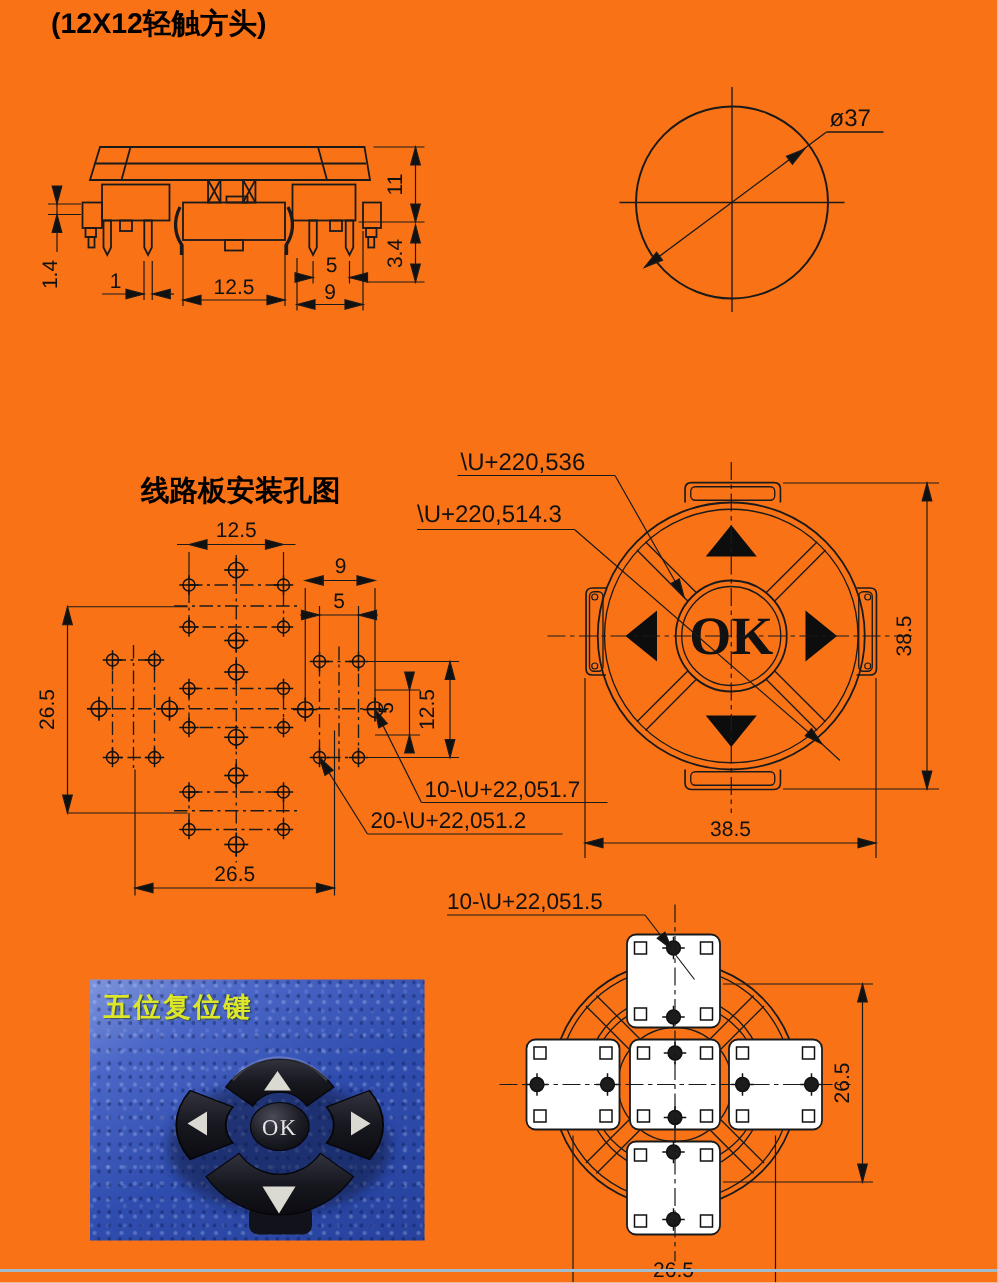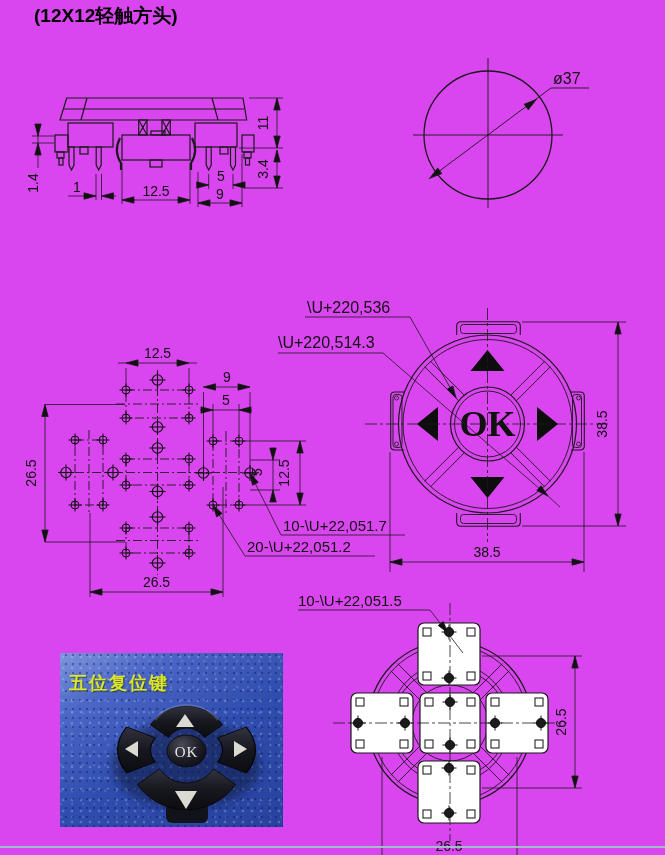--- a/index.html
+++ b/index.html
@@ -1,33 +1,33 @@
 <!DOCTYPE html>
 <html><head>
 <meta charset="utf-8">
 <style>
   html,body{margin:0;padding:0;background:#eee;}
-  .sheet{position:relative;width:665px;height:855px;background:#d946ef;overflow:hidden;
+  .sheet{position:relative;width:665px;height:855px;background:#f97316;overflow:hidden;
          font-family:"Liberation Sans",sans-serif;color:#111;}
   .title{position:absolute;font-weight:bold;font-size:19px;color:#000;white-space:nowrap;
          font-family:"Liberation Sans","DejaVu Sans",sans-serif;}
   svg{position:absolute;overflow:visible;}
   svg text{font-family:"Liberation Sans","DejaVu Sans",sans-serif;fill:#111;}
   .dim{font-size:14px;}
   .ldr{font-size:15px;}
   .photo{position:absolute;left:60px;top:653px;width:223px;height:174px;
     background:
       radial-gradient(circle at 3px 4px, rgba(215,228,255,0.25) 1px, transparent 1.7px),
       radial-gradient(circle at 6px 2px, rgba(8,18,70,0.38) 1px, transparent 1.6px),
       radial-gradient(circle at 1px 8px, rgba(160,185,245,0.20) 1px, transparent 1.8px),
       linear-gradient(150deg,#7e95dc 0%,#4a66c6 22%,#2f4dae 55%,#27429d 100%);
     background-size:9px 11px,7px 9px,11px 13px,100% 100%;}
   .caption{position:absolute;left:9px;top:6px;font-size:18px;font-weight:bold;color:#dde629;
     letter-spacing:2px;text-shadow:1px 1px 1px rgba(30,50,0,.65);
-    font-family:"Liberation Sans","DejaVu Sans",sans-serif;margin-top:12px;}
+    font-family:"Liberation Sans","DejaVu Sans",sans-serif;}
   .bottom-rule{position:absolute;left:0;top:846px;width:665px;height:2px;background:#a3bccb;}
 </style>
 </head>
 <body>
 
 <div class="sheet">
 
   <svg width="0" height="0" style="position:absolute">
     <defs>
       <path id="arr" d="M0,0 L-12,3.2 L-12,-3.2 Z" fill="#111"></path>
@@ -57,20 +57,21 @@
           <stop offset="0.55" stop-color="#1d1d26"></stop>
           <stop offset="1" stop-color="#0a0a0f"></stop>
       </radialGradient>
       <filter id="soft">
           <feGaussianBlur stdDeviation="4"></feGaussianBlur>
         </filter>
     </defs>
   </svg>
 
   <div class="title" style="left:34px;top:3px;">(12X12轻触方头)</div>
+  <div class="title" style="left:94px;top:314px;">线路板安装孔图</div>
 
   <svg style="left:30px;top:88px;" width="265" height="132" viewBox="0 0 265 132">
     <g stroke="#1a1a1a" stroke-width="1.2" fill="none">
       <polygon points="30,32 36.7,10 213,10 216.7,32"></polygon>
       <line x1="33" y1="21" x2="214" y2="21"></line>
       <line x1="57" y1="10" x2="51" y2="32"></line>
       <line x1="182" y1="10" x2="188" y2="32"></line>
       <rect x="38" y="35" width="45" height="24"></rect>
       <rect x="165" y="35" width="42" height="24"></rect>
       <rect x="92" y="47" width="68" height="25"></rect>

